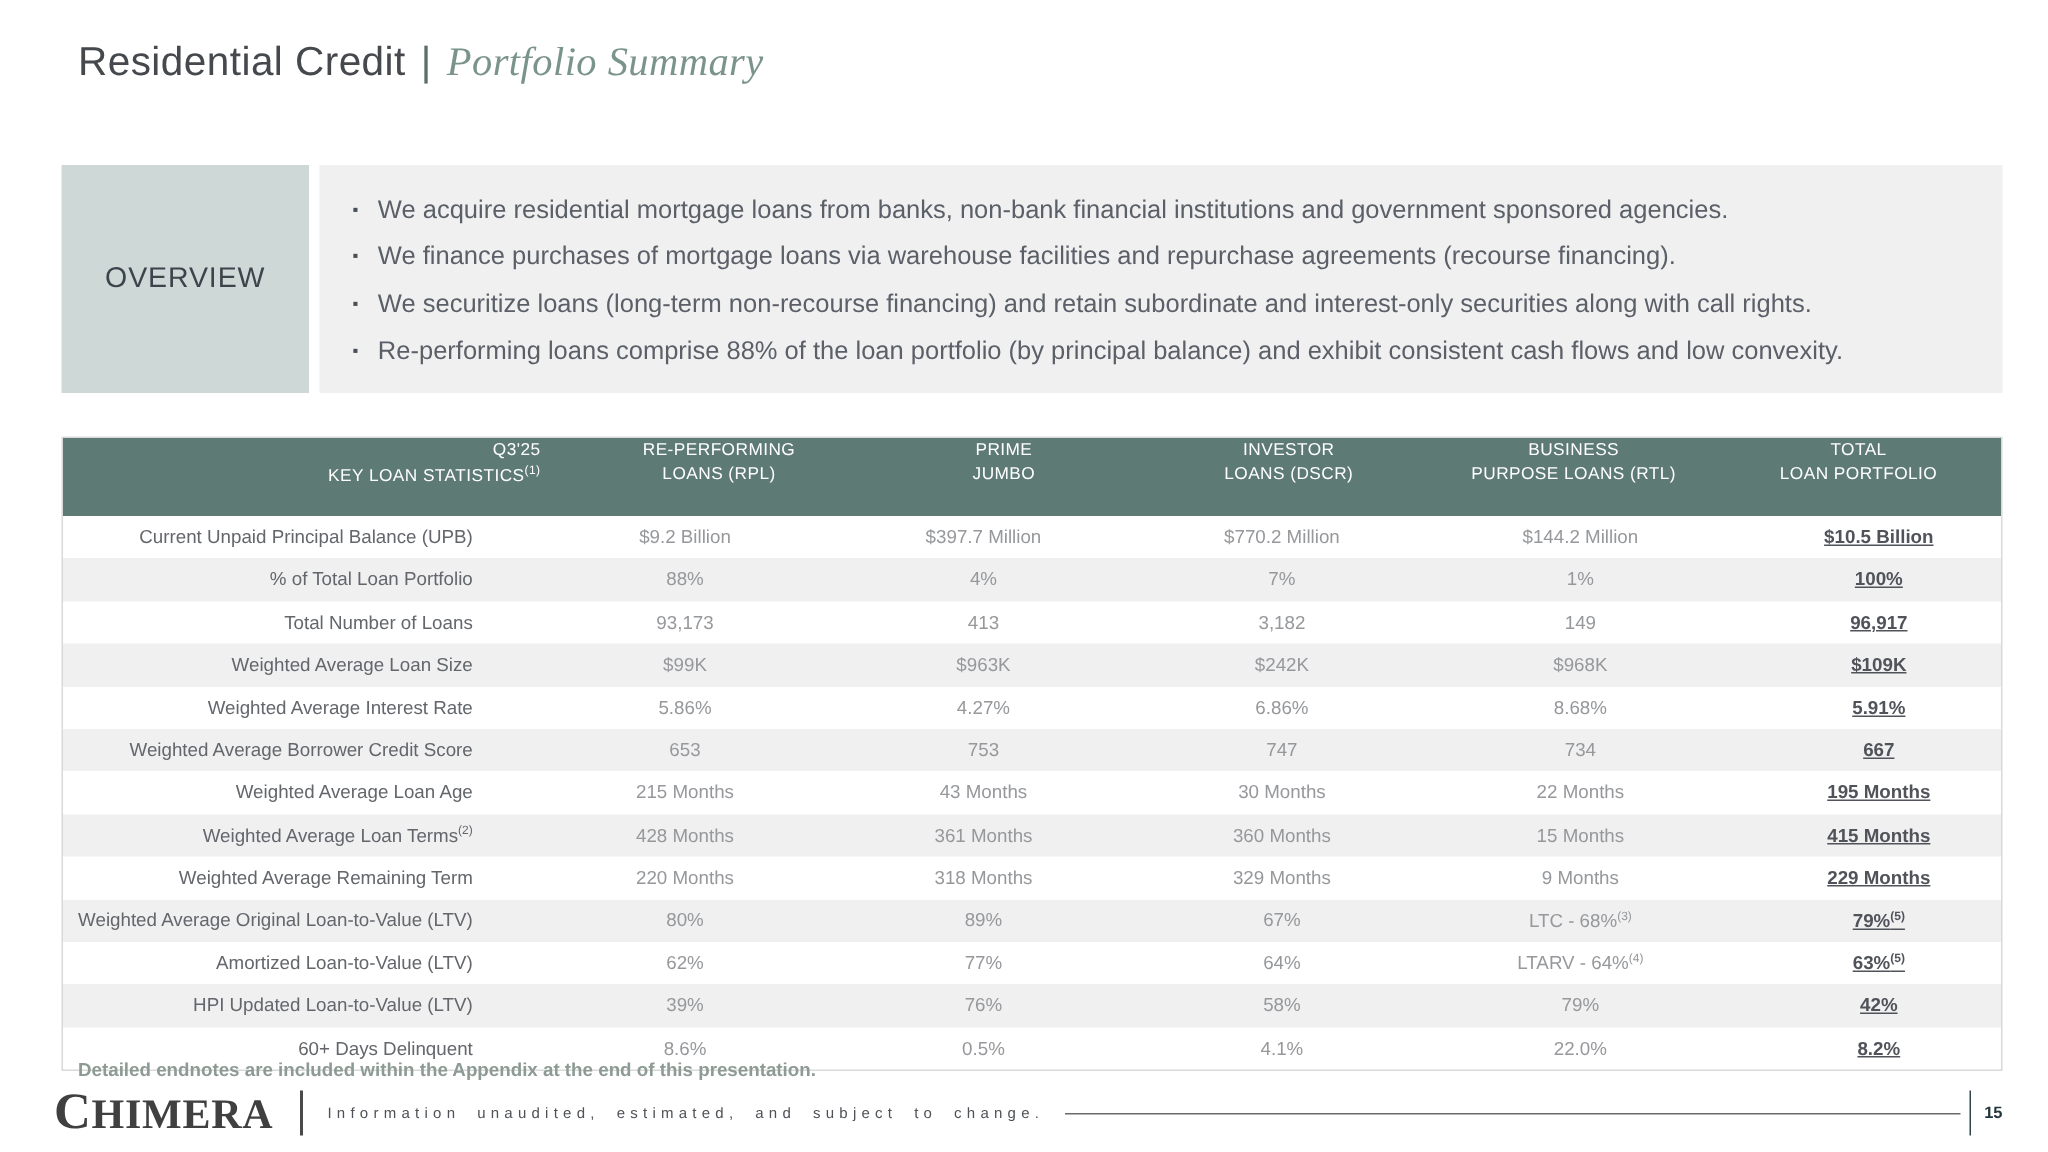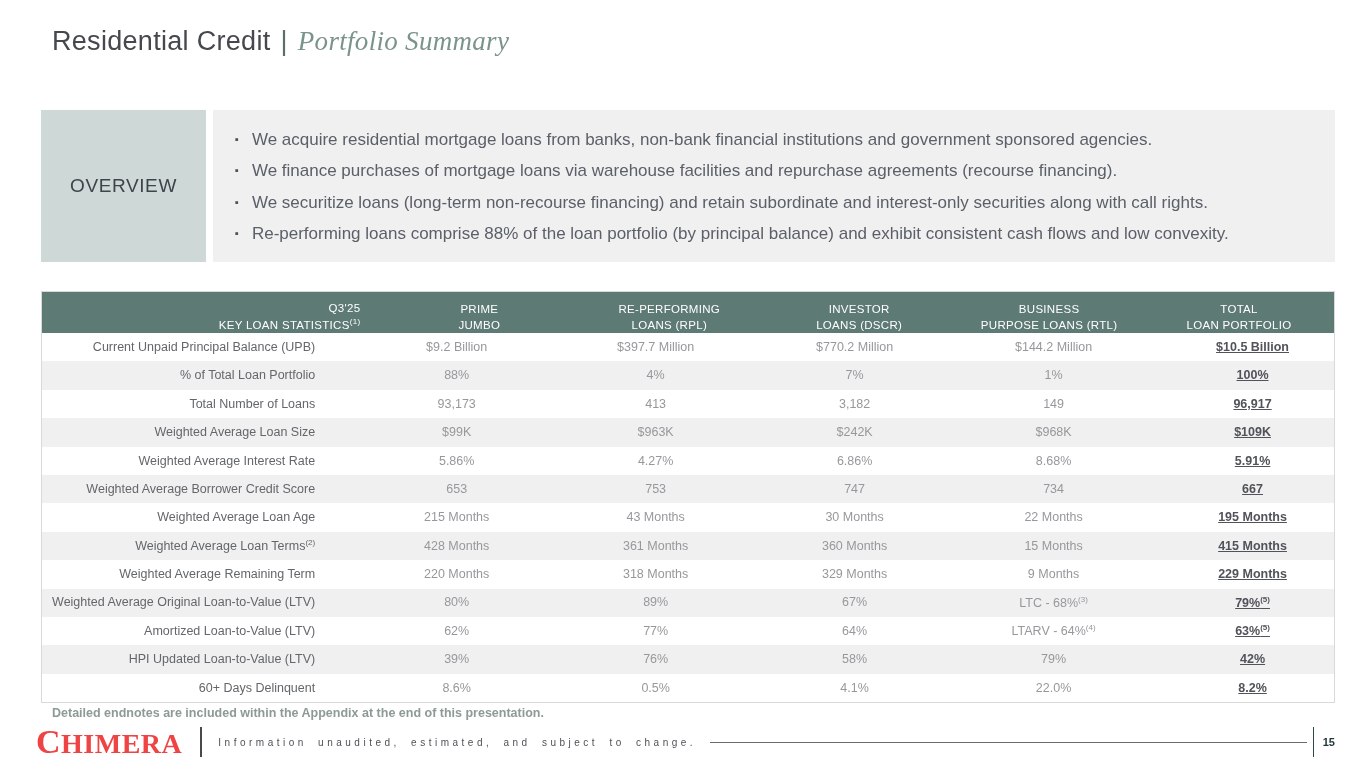--- a/index.html
+++ b/index.html
@@ -37,22 +37,22 @@
   }
   .bullet-row { display: flex; align-items: baseline; font-size: 17px; color: #5b6068; }
   .bullet-marker { font-size: 11px; color: #494f57; margin-right: 13px; position: relative; top: -2px; }
 
   
   .table {
     position: absolute; left: 41px; top: 291px; right: 30px;
     border: 1px solid #d9d9d9; background: #fff;
   }
   .thead {
-    display: flex; align-items: flex-end;
-    background: #5d7a74; color: #ffffff; height: 41px;
+    display: flex; align-items: flex-start;
+    background: #5d7a74; color: #ffffff; height: 52px;
     font-size: 11.5px; letter-spacing: 0.3px;
   }
   .th { text-align: center; line-height: 1.4; }
   .col-label { width: 26.5%; }
   .col { width: 14.7%; }
   .th.col-label { text-align: right; padding-right: 24px; }
   .thead sup { font-size: 8px; }
 
   .trow { display: flex; align-items: center; height: 28.4px; font-size: 12.5px; gap: 36px; }
   .trow.alt { background: #f0f0f1; }
@@ -68,21 +68,21 @@
     font-size: 12.5px; color: #8d9b94; font-weight: bold;
   }
 
   
   .footer {
     position: absolute; left: 36px; right: 30px; top: 723px; height: 38px;
     display: flex; align-items: center;
   }
   .logo {
     font-family: "Liberation Serif", serif; font-weight: bold;
-    font-size: 28px; color: #ef4444; letter-spacing: 0.5px; line-height: 1;
+    font-size: 28px; color: #404040; letter-spacing: 0.5px; line-height: 1;
   }
   .logo .logo-c { font-size: 34px; }
   .footer-divider { width: 2px; height: 30px; background: #4a4a4a; margin: 0 16px 0 18px; }
   .disclaimer { font-size: 10px; color: #4e5156; letter-spacing: 3.5px; word-spacing: 5px; white-space: nowrap; }
   .footer-line { flex: 1; height: 1px; background: #6b6b6b; margin-left: 14px; }
   .page-tick { width: 1px; height: 30px; background: #31464a; margin-left: 6px; }
   .page-number { font-size: 11px; font-weight: bold; color: #22363b; margin-left: 9px; }
 </style>
 </head>
 <body>
@@ -115,26 +115,26 @@
     </div>
   </div>
 
   <div class="table">
     <div class="thead">
       <div class="th col-label">
         <div>Q3'25</div>
         <div><span>KEY LOAN STATISTICS</span><sup>(1)</sup></div>
       </div>
       <div class="th col">
+        <div>RE-PERFORMING</div>
+          <div>LOANS (RPL)</div>
+      </div>
+      <div class="th col">
         <div>PRIME</div>
           <div>JUMBO</div>
-      </div>
-      <div class="th col">
-        <div>RE-PERFORMING</div>
-          <div>LOANS (RPL)</div>
       </div>
       <div class="th col">
         <div>INVESTOR</div>
           <div>LOANS (DSCR)</div>
       </div>
       <div class="th col">
         <div>BUSINESS</div>
           <div>PURPOSE LOANS (RTL)</div>
       </div>
       <div class="th col">

